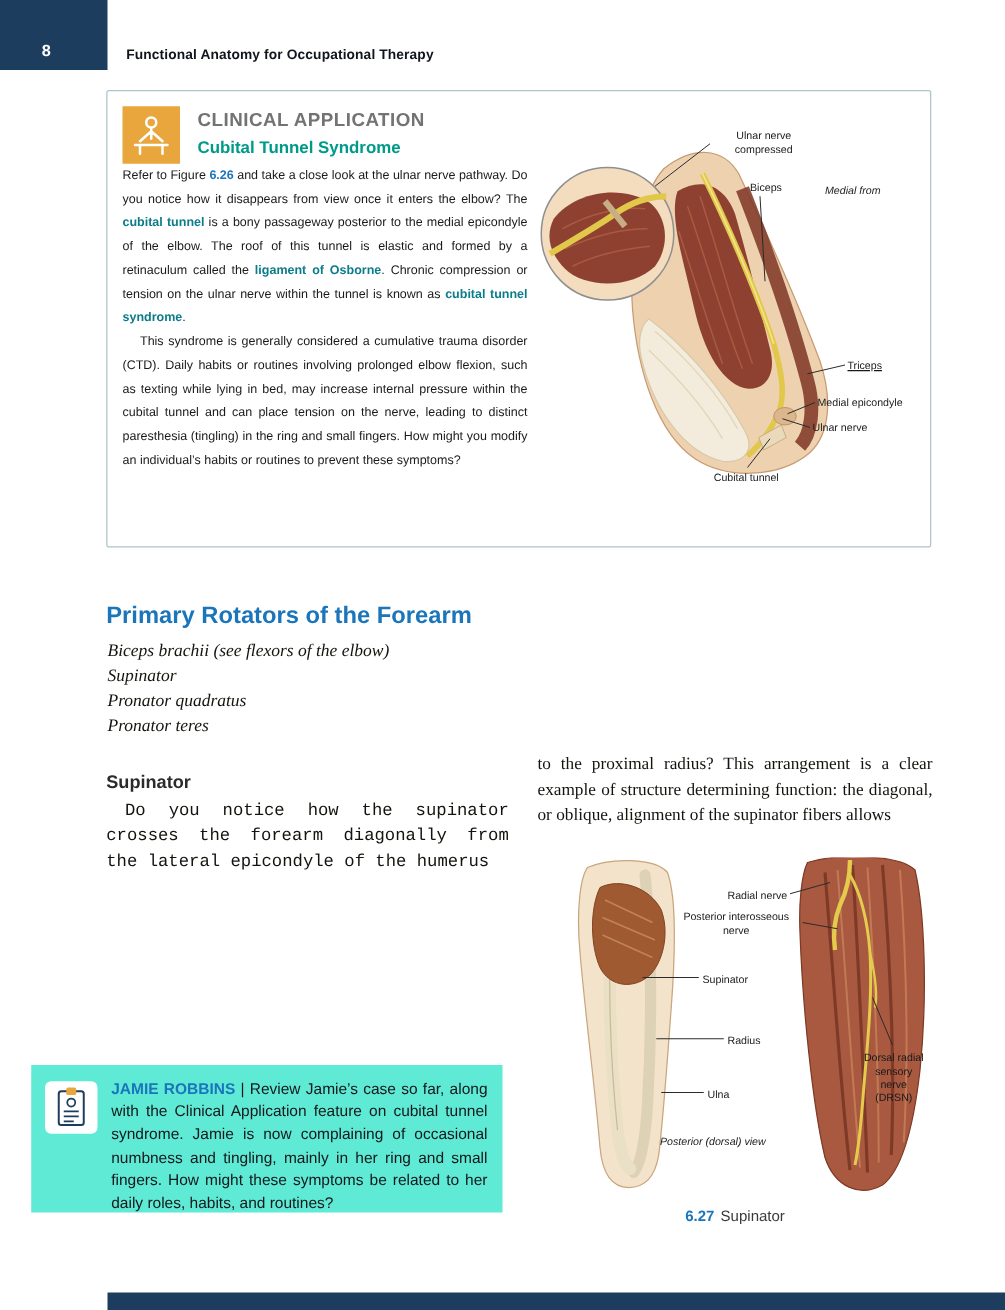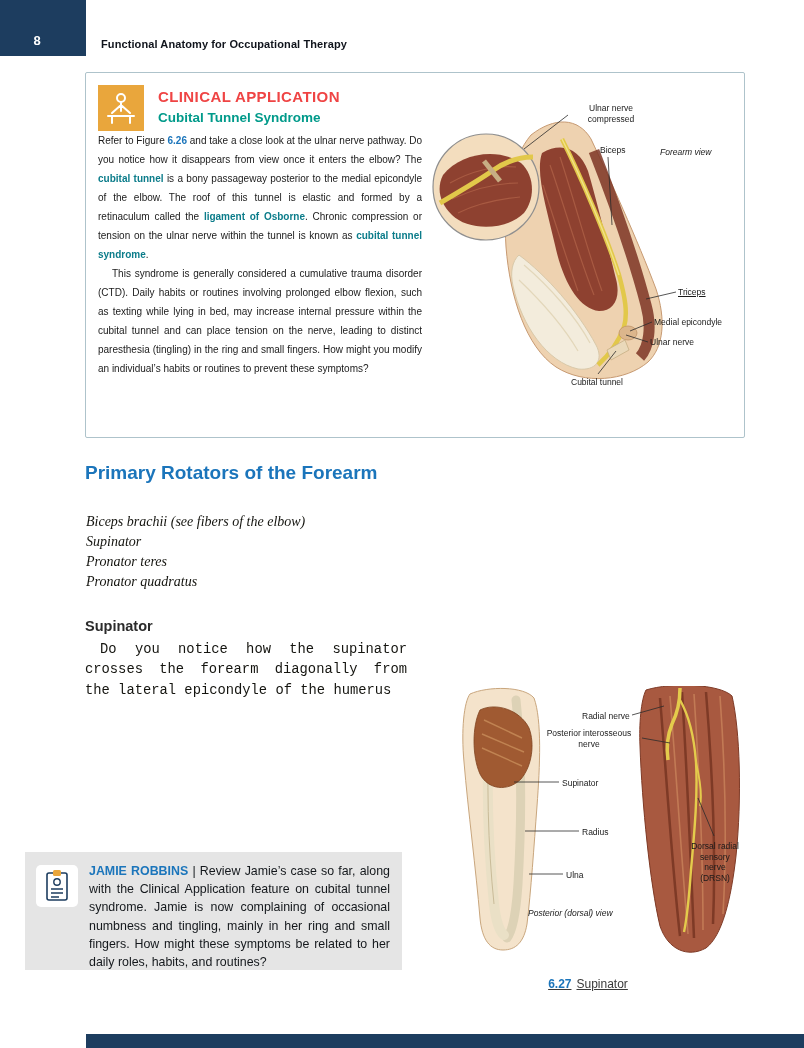--- a/index.html
+++ b/index.html
@@ -9,50 +9,50 @@
 
   
   .top-tab { position:absolute; left:0; top:0; width:86px; height:56px; background:#1d3d5f; }
   .top-tab .num { position:absolute; left:0; right:12px; bottom:8px; text-align:center; color:#fff; font-size:13px; font-weight:bold; }
   .running-head { position:absolute; left:101px; top:38px; font-size:11px; font-weight:bold; color:#10141c; letter-spacing:.1px; }
   .bottom-bar { position:absolute; left:86px; right:0; bottom:0; height:14px; background:#1d3d5f; }
 
   
   .clinical-box { position:absolute; left:85px; top:72px; width:660px; height:366px; border:1px solid #aec3cb; border-radius:2px; background:#fff; }
   .ca-icon { position:absolute; left:12px; top:12px; width:46px; height:46px; background:#e9a63c; }
-  .ca-title { position:absolute; left:72px; top:15px; font-size:15px; font-weight:bold; color:#ef4444; letter-spacing:.4px; }
+  .ca-title { position:absolute; left:72px; top:15px; font-size:15px; font-weight:bold; color:#737373; letter-spacing:.4px; }
   .ca-subtitle { position:absolute; left:72px; top:37px; font-size:13.5px; font-weight:bold; color:#009a8a; }
   .ca-text { position:absolute; left:12px; top:58px; width:324px; font-size:10px; line-height:19px; color:#1a1a1a; text-align:justify; }
   .ca-text p + p { text-indent:14px; }
 
   .seg-teal { color:#0b7c8a; font-weight:bold; }
   .seg-blue { color:#1b75bb; font-weight:bold; }
 
   
   .fig { position:absolute; }
   .fig626 { left:336px; top:16px; width:312px; height:336px; }
   .fig627 { left:430px; top:686px; width:316px; height:300px; }
   .fig svg.art { position:absolute; left:0; top:0; }
   .fig-label { position:absolute; font-size:8.5px; line-height:10.5px; color:#1a1a1a; white-space:pre-line;text-align:center; }
   .fig-label.i { font-style:italic; }
   .fig-label.c { text-align:center; }
   .fig-caption { position:absolute; left:0; right:0; text-align:center; font-size:12px; color:#3a3a3a; }
   .fig-caption b { color:#1b75bb; margin-right:5px; }
 
   
-  .section-heading { position:absolute; left:85px; top:462px; font-size:19px; font-weight:bold; color:#1b75bb; }
+  .section-heading { position:absolute; left:85px; top:482px; font-size:19px; font-weight:bold; color:#1b75bb; }
   .muscle-list { position:absolute; left:86px; top:512px; font-family:"Liberation Serif", serif; font-style:italic; font-size:14px; line-height:20px; color:#14140f; }
   .col { position:absolute; top:601px; font-family:"Liberation Serif", serif; font-size:13.8px; line-height:20.5px; color:#14140f; text-align:justify; }
   .col-left { left:85px; width:322px; }
   .col-right { left:430px; width:316px; }
   .col h3 { font-family:"Liberation Sans", sans-serif; font-size:14.5px; color:#2b2b2b; margin:15px 0 3px; }
   .col p.indent { text-indent:15px;font-family:Liberation Mono, monospace; }
 
   
-  .jamie-box { position:absolute; left:25px; top:852px; width:377px; height:118px; background:#e5e5e5; }
+  .jamie-box { position:absolute; left:25px; top:852px; width:377px; height:118px; background:#5eead4; }
   .jamie-icon { position:absolute; left:11px; top:13px; width:42px; height:42px; background:#fff; border-radius:5px; }
   .jamie-text { position:absolute; left:64px; top:10px; right:12px; font-size:12.4px; line-height:18.2px; color:#14181c; text-align:justify; }
 </style>
 </head>
 <body>
 
 <div class="page">
 
   <div class="top-tab">
     <span class="num">8</span>
@@ -105,39 +105,42 @@
           <line x1="186" y1="68" x2="190" y2="136"></line>
           <line x1="254" y1="203" x2="224" y2="210"></line>
           <line x1="230" y1="233" x2="208" y2="242"></line>
           <line x1="226" y1="253" x2="204" y2="246"></line>
           <line x1="176" y1="285" x2="194" y2="262"></line>
         </g>
       </svg>
       <div class="fig-label c" style="left:146px; top:14px; width:86px;">Ulnar nerve
 compressed</div>
       <div class="fig-label" style="left:178px; top:56px;">Biceps</div>
-      <div class="fig-label i" style="left:238px; top:58px;">Forearm view</div>
+      <div class="fig-label i" style="left:238px; top:58px;">Medial from</div>
       <div class="fig-label" style="left:256px; top:198px;text-decoration:underline;">Triceps</div>
       <div class="fig-label" style="left:232px; top:228px;">Medial epicondyle</div>
       <div class="fig-label" style="left:228px; top:248px;">Ulnar nerve</div>
       <div class="fig-label c" style="left:134px; top:288px; width:82px;">Cubital tunnel</div>
     </div>
   </section>
 
   <h2 class="section-heading">Primary Rotators of the Forearm</h2>
   <div class="muscle-list">
-    <div>Biceps brachii (see fibers of the elbow)</div>
+    <div>Biceps brachii (see flexors of the elbow)</div>
     <div>Supinator</div>
+    <div>Pronator quadratus</div>
     <div>Pronator teres</div>
-    <div>Pronator quadratus</div>
   </div>
 
   <div class="col col-left">
     <h3>Supinator</h3>
     <p class="indent"><span>Do you notice how the supinator crosses the forearm diagonally from the lateral epicondyle of the humerus</span></p>
+  </div>
+  <div class="col col-right">
+    <p><span>to the proximal radius? This arrangement is a clear example of structure determining function: the diagonal, or oblique, alignment of the supinator fibers allows</span></p>
   </div>
 
   <div class="fig fig627">
     <svg class="art" width="316" height="300" viewBox="0 0 316 300">
 
       <path d="M40,8 C58,0 94,0 104,12 C112,34 110,80 107,120 C104,160 101,205 97,238 C94,256 86,264 73,264 C60,264 52,254 50,232 C46,184 38,124 34,76 C31,44 34,16 40,8 Z" fill="#f4e3cb" stroke="#c9a67d" stroke-width="1"></path>
       <path d="M86,14 C91,62 92,130 88,198 C86,228 82,246 77,252" stroke="#ddd2b6" stroke-width="9" fill="none" stroke-linecap="round"></path>
       <path d="M60,30 C56,92 58,160 64,218 C66,236 70,246 74,249" stroke="#eae0c6" stroke-width="10" fill="none" stroke-linecap="round"></path>
       <path d="M60,30 C56,92 58,160 64,218" stroke="#c9bb98" stroke-width="1" fill="none"></path>
       <path d="M50,24 C66,16 90,24 99,42 C105,58 102,80 91,93 C78,106 58,104 50,88 C42,70 42,40 50,24 Z" fill="#a05a32" stroke="#7f431f" stroke-width="0.8"></path>
@@ -167,21 +170,21 @@
     <div class="fig-label c" style="left:108px; top:42px; width:102px;">Posterior interosseous
 nerve</div>
     <div class="fig-label" style="left:132px; top:92px;">Supinator</div>
     <div class="fig-label" style="left:152px; top:141px;">Radius</div>
     <div class="fig-label" style="left:136px; top:184px;">Ulna</div>
     <div class="fig-label i" style="left:98px; top:222px;">Posterior (dorsal) view</div>
     <div class="fig-label c" style="left:256px; top:155px; width:58px;">Dorsal radial
 sensory
 nerve
 (DRSN)</div>
-    <div class="fig-caption" style="top:291px;text-decoration:underline;">
+    <div class="fig-caption" style="top:280px;">
       <b>6.27</b><span>Supinator</span>
     </div>
   </div>
 
   <aside class="jamie-box">
     <div class="jamie-icon">
       <svg width="42" height="42" viewBox="0 0 42 42">
         <rect x="11" y="8" width="20" height="27" rx="2" fill="none" stroke="#1d3d5f" stroke-width="1.6"></rect>
         <rect x="17" y="5" width="8" height="6" rx="1.5" fill="#e9a63c"></rect>
         <circle cx="21" cy="17" r="3.2" fill="none" stroke="#1d3d5f" stroke-width="1.4"></circle>

